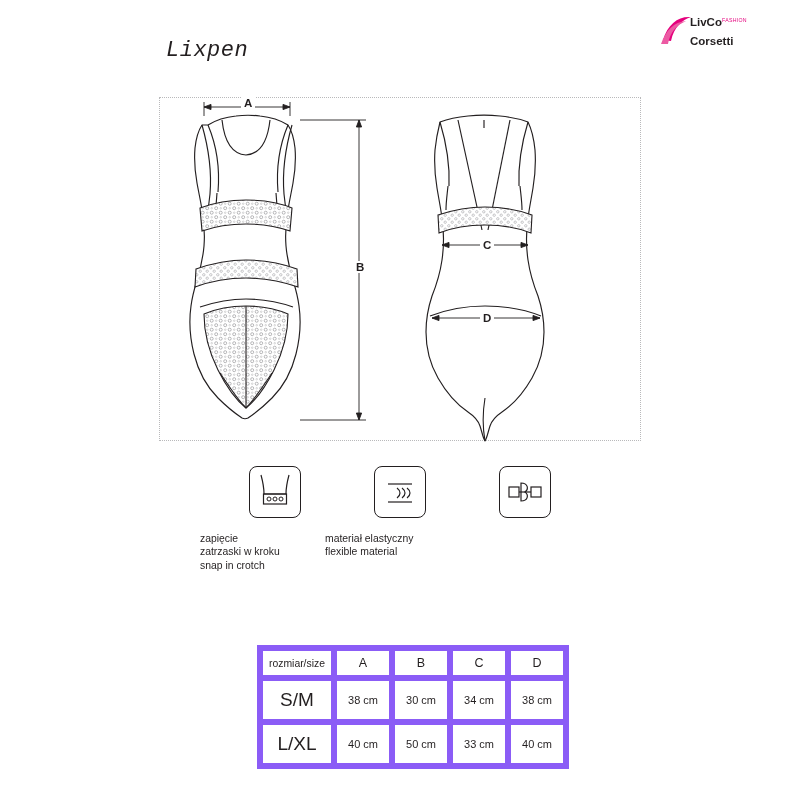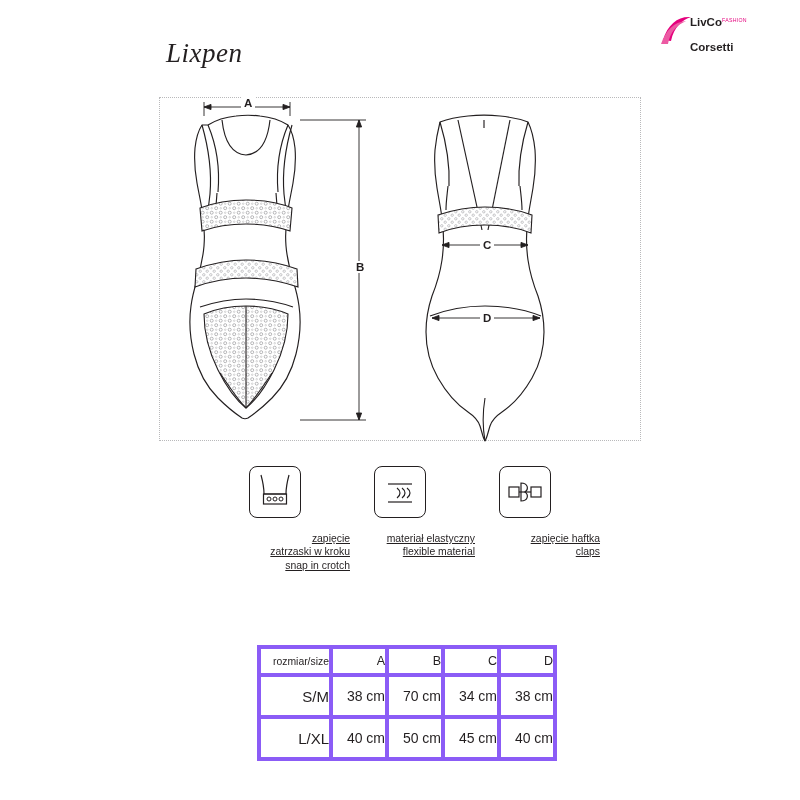--- a/index.html
+++ b/index.html
@@ -14,44 +14,44 @@
     color: #231f20;
     position: relative;
     overflow: hidden;
   }
 
   
   .product-name {
     position: absolute;
     left: 166px;
     top: 38px;
-    font-family: Liberation Serif, serif;
+    font-family: Liberation Mono, monospace;
     font-style: italic;
-    font-size: 27px;
+    font-size: 22px;
     letter-spacing: 0.5px;
     color: #231f20;
   }
   .logo {
     position: absolute;
     right: 46px;
     top: 14px;
     width: 94px;
     height: 34px;
   }
   .logo-text {
     position: absolute;
     left: 30px;
     top: 2px;
     font-family: "Liberation Sans", sans-serif;
     font-size: 11.5px;
     font-weight: bold;
     color: #231f20;
     line-height: 12px;
   }
-  .logo-text .l2 { display:block; margin-top: 13px; }
+  .logo-text .l2 { display:block; margin-top: 7px; }
   .logo-sub {
     position: absolute;
     left: 62px;
     top: 3px;
     font-size: 5.2px;
     color: #e5007d;
     letter-spacing: .3px;
   }
   .logo-swoosh { position:absolute; left:0; top:0; }
 
@@ -83,22 +83,21 @@
   .features {
     position: absolute;
     left: 200px;
     top: 466px;
     width: 410px;
     height: 120px;
   }
   .feature {
     position: absolute;
     width: 150px;
-    text-align: right;
-    text-decoration: underline;
+    text-align: left;
   }
   .feature .box {
     width: 52px;
     height: 52px;
     border: 1px solid #231f20;
     border-radius: 8px;
     margin: 0 auto 14px auto;
     position: relative;
     box-sizing: border-box;
     background: #fff;
@@ -116,45 +115,45 @@
   
   .size-table {
     position: absolute;
     left: 257px;
     top: 645px;
     border-collapse: collapse;
     font-size: 11.6px;
     color: #231f20;
   }
   .size-table th, .size-table td {
-    border: 4px solid #8b5cf6;
-    text-align: right;
+    border: 6px solid #8b5cf6;
+    text-align: center;
     vertical-align: middle;
     font-weight: normal;
     padding: 0;
   }
   .size-table thead th {
     height: 24px;
     font-size: 10.6px;
   }
   .size-table thead th.hdr-label {
     width: 68px;
     font-size: 10.4px;
   }
   .size-table thead th.hdr-dim {
     width: 52px;
     font-weight: normal;
     font-size: 12.5px;
   }
   .size-table tbody td {
     height: 38px;
-    font-size: 14px;
+    font-size: 11px;
   }
   .size-table tbody td.row-label {
-    font-size: 15px;
+    font-size: 19px;
   }
 </style>
 </head>
 <body>
 
 <div class="product-name">Lixpen</div>
 
 <div class="logo">
   <svg class="logo-swoosh" width="34" height="32" viewBox="0 0 34 32">
     <path d="M3 26 C8 10 18 2 31 3 C22 6 14 13 11 27 Z" fill="#e5007d"></path>
@@ -351,44 +350,42 @@
 
   <div class="feature f3">
     <div class="box">
       <svg width="50" height="50" viewBox="0 0 50 50">
         <rect x="9" y="20" width="10" height="10" fill="none" stroke="#231f20" stroke-width="1.2"></rect>
         <rect x="31" y="20" width="10" height="10" fill="none" stroke="#231f20" stroke-width="1.2"></rect>
         <path d="M19 25 L31 25" stroke="#231f20" stroke-width="1.2"></path>
         <path d="M21 16 C28 16 29 22 25 25 C29 28 28 34 21 34 Z" fill="none" stroke="#231f20" stroke-width="1.2"></path>
       </svg>
     </div>
-    <div class="caption">zapięcie haftka
-claps</div>
   </div>
 </div>
 
 <table class="size-table">
   <thead>
     <tr>
       <th class="hdr-label">rozmiar/size</th>
       <th class="hdr-dim">A</th>
       <th class="hdr-dim">B</th>
       <th class="hdr-dim">C</th>
       <th class="hdr-dim">D</th>
     </tr>
   </thead>
   <tbody>
     <tr>
       <td class="row-label">S/M</td>
       <td>38 cm</td>
-      <td>70 cm</td>
+      <td>30 cm</td>
       <td>34 cm</td>
       <td>38 cm</td>
     </tr>
     <tr>
       <td class="row-label">L/XL</td>
       <td>40 cm</td>
       <td>50 cm</td>
-      <td>45 cm</td>
+      <td>33 cm</td>
       <td>40 cm</td>
     </tr>
   </tbody>
 </table>
 
 </body></html>

